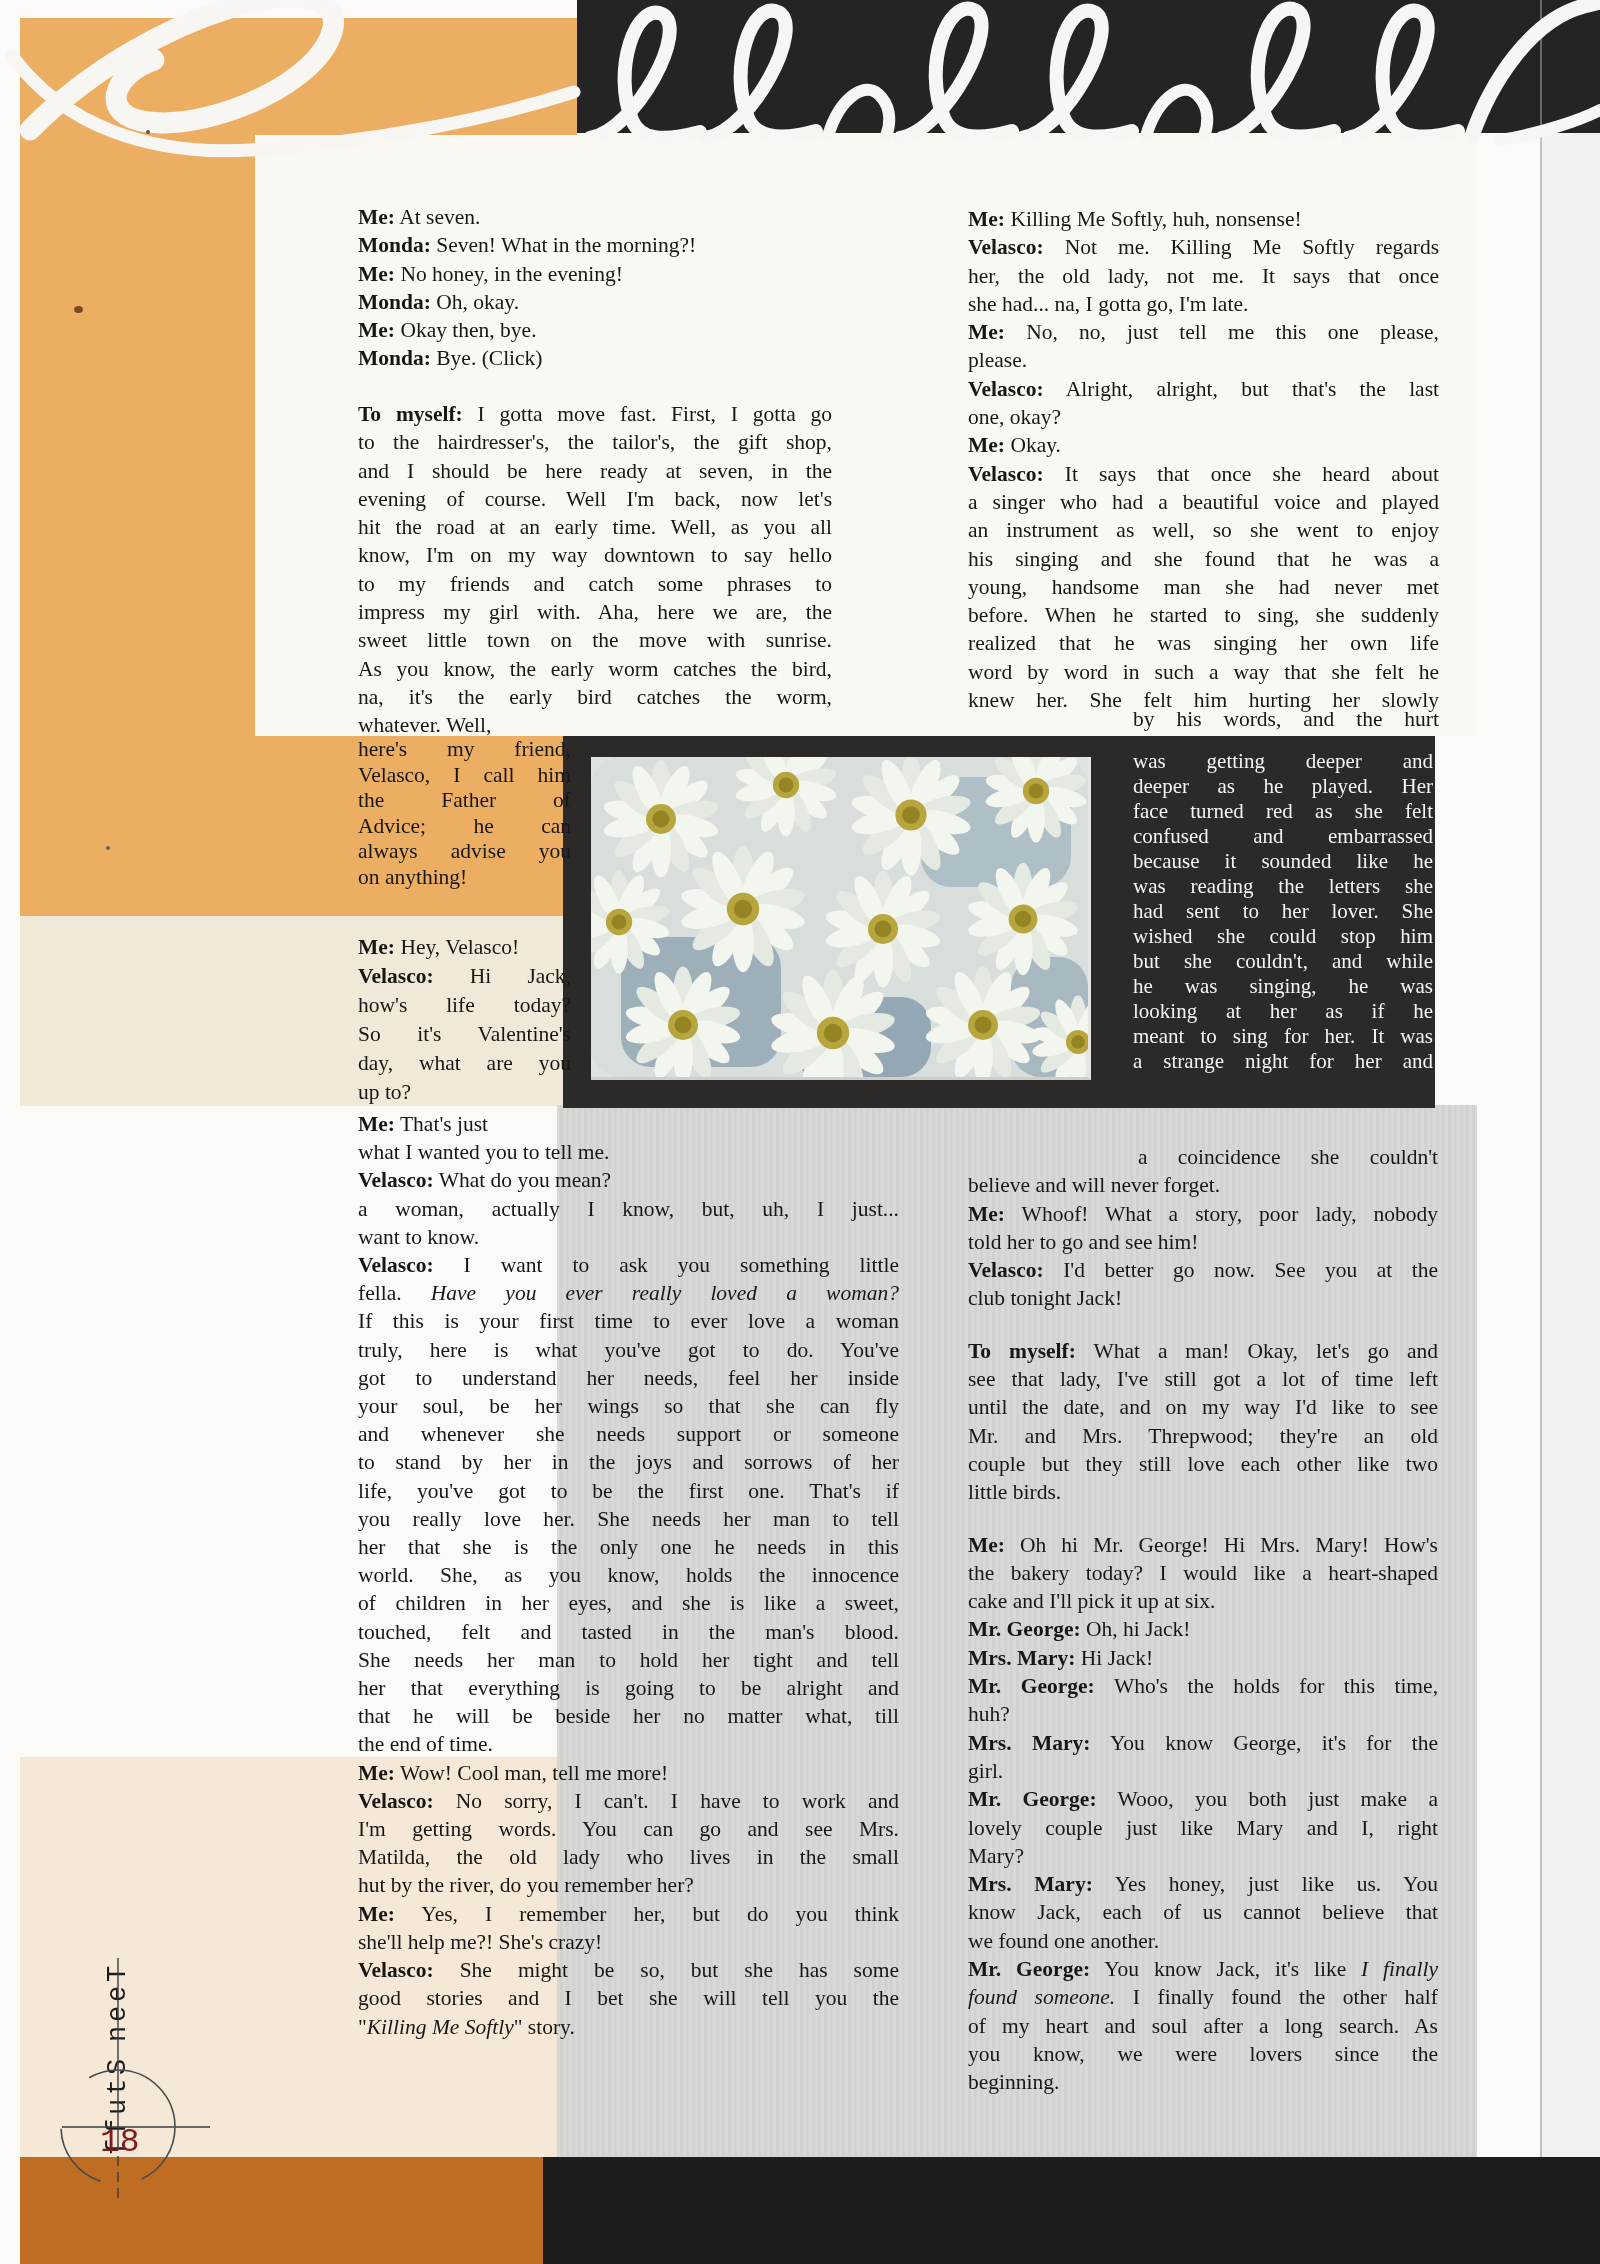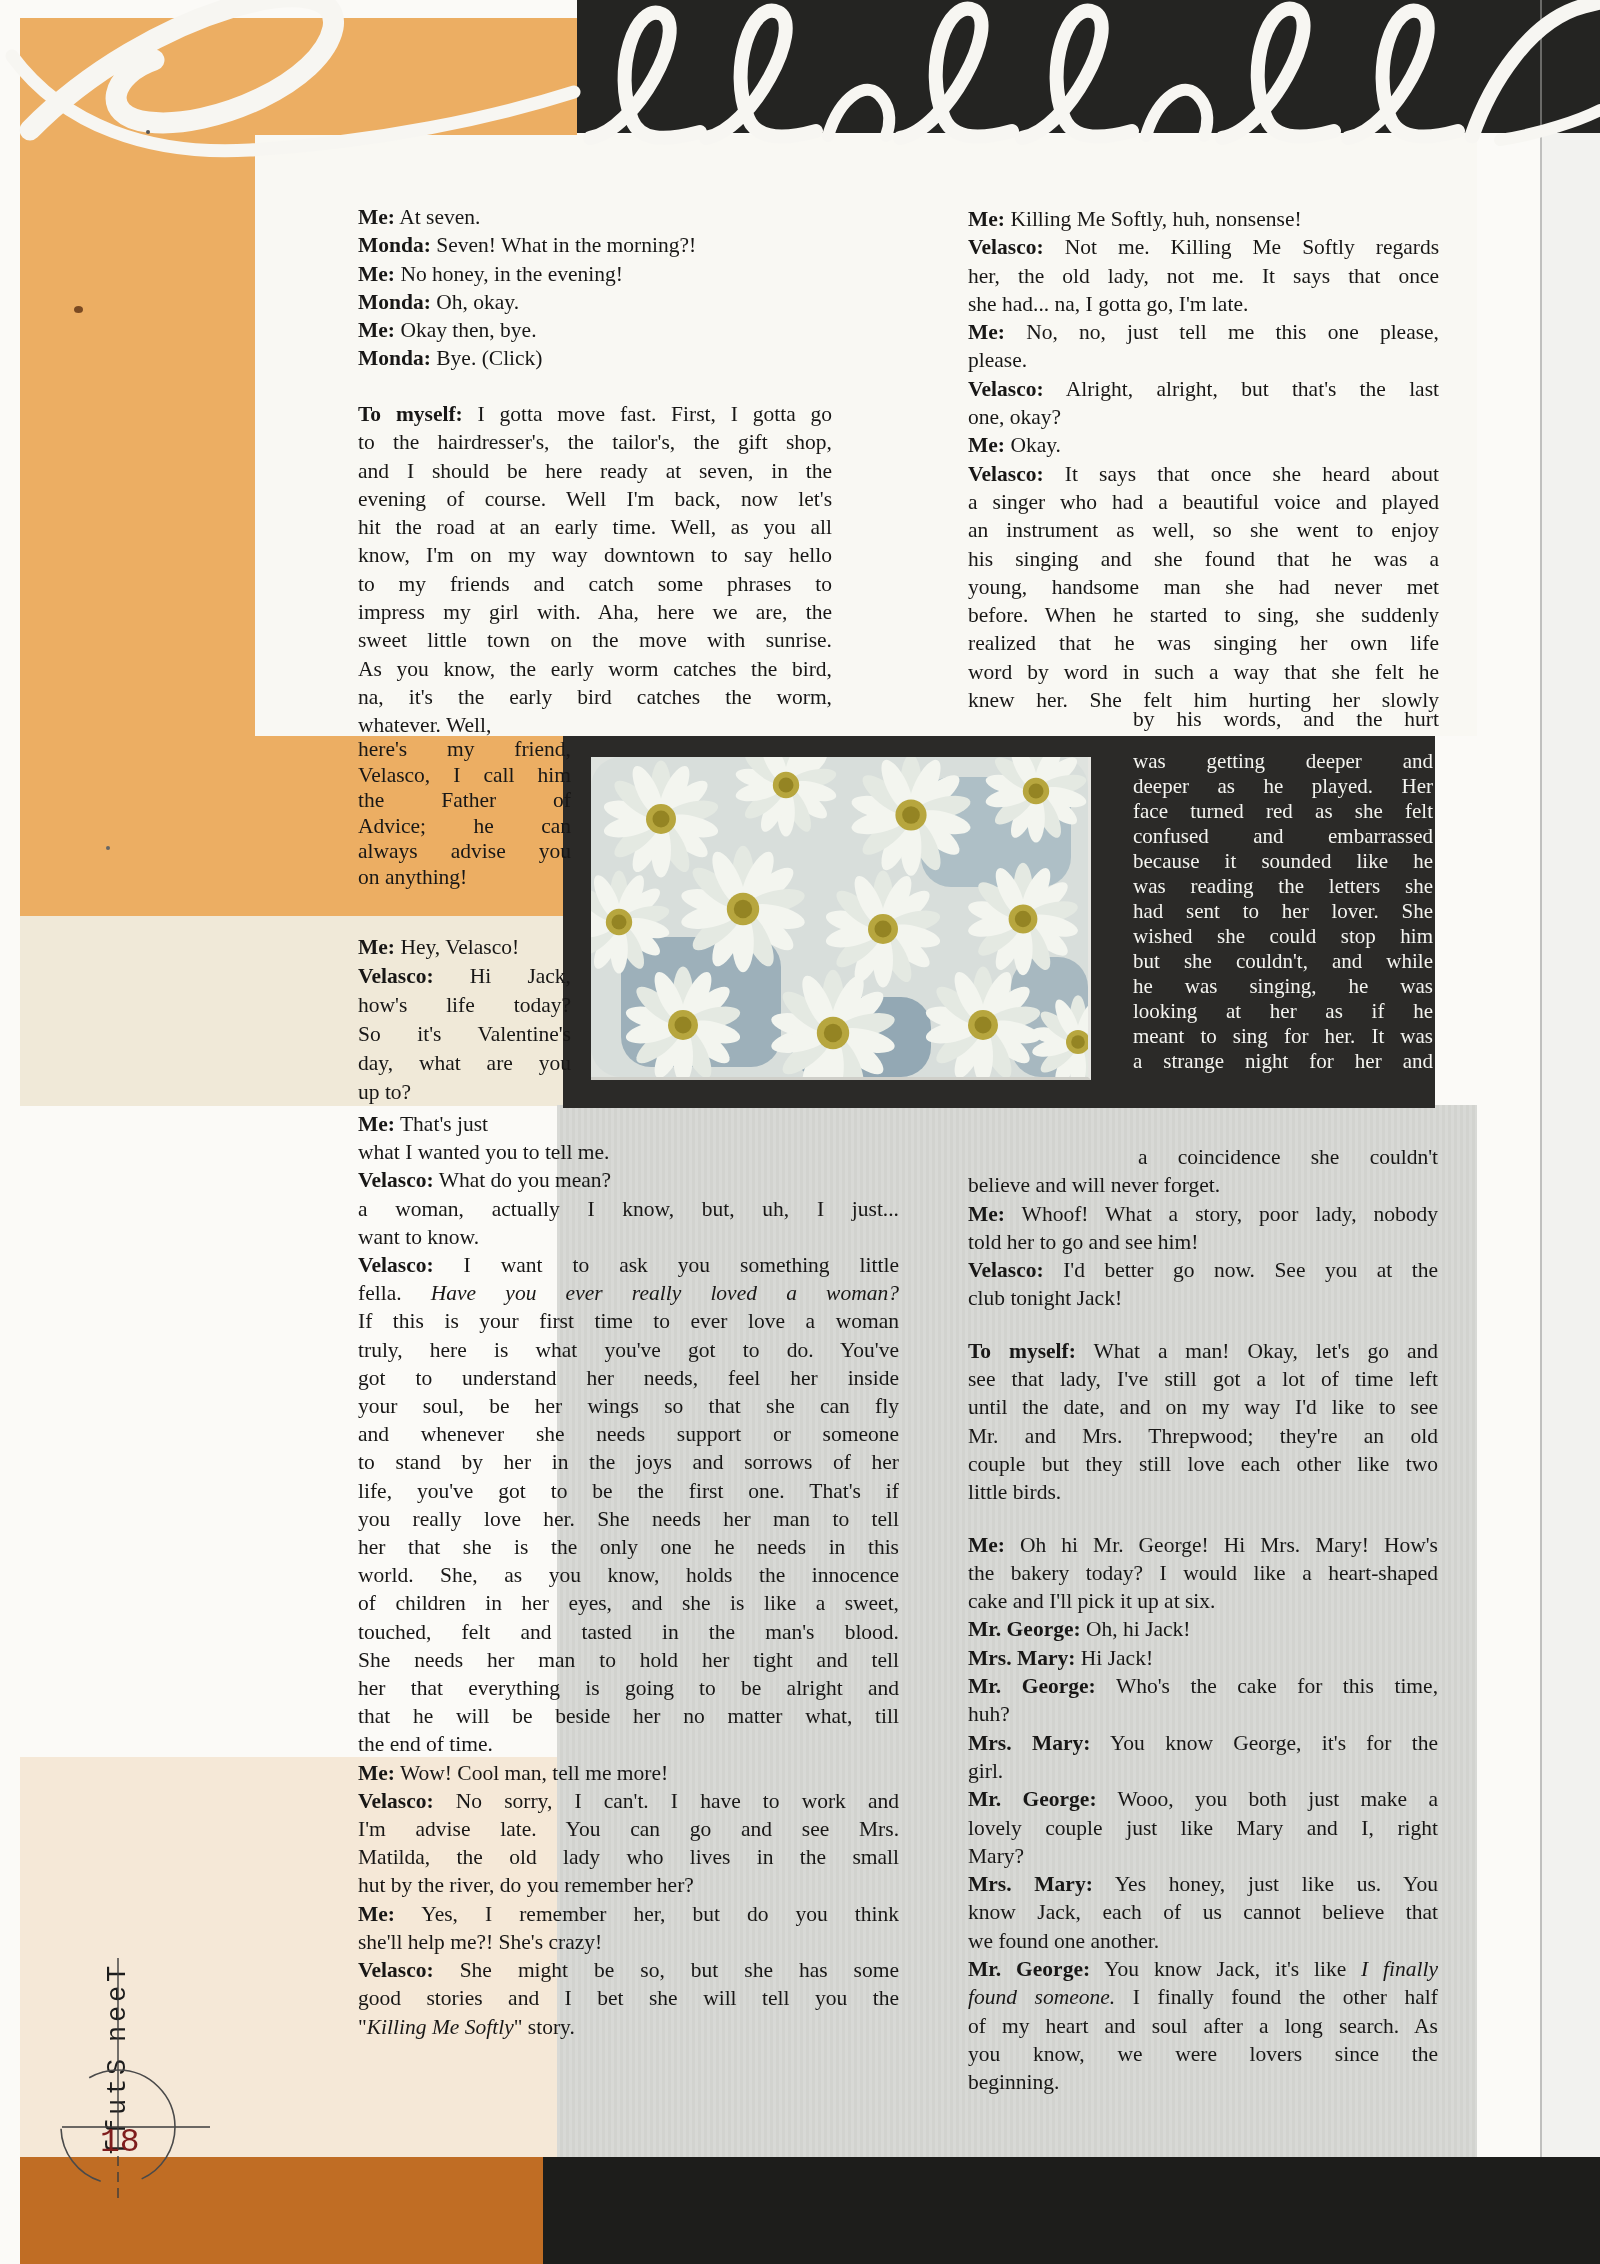--- a/index.html
+++ b/index.html
@@ -343,21 +343,21 @@
     <div class="ln fill"><span>her that she is the only one he needs in this</span></div>
     <div class="ln fill"><span>world. She, as you know, holds the innocence</span></div>
     <div class="ln fill"><span>of children in her eyes, and she is like a sweet,</span></div>
     <div class="ln fill"><span>touched, felt and tasted in the man's blood.</span></div>
     <div class="ln fill"><span>She needs her man to hold her tight and tell</span></div>
     <div class="ln fill"><span>her that everything is going to be alright and</span></div>
     <div class="ln fill"><span>that he will be beside her no matter what, till</span></div>
     <div class="ln"><span>the end of time.</span></div>
     <div class="ln"><span class="b">Me:</span><span> Wow! Cool man, tell me more!</span></div>
     <div class="ln fill"><span class="b">Velasco:</span><span> No sorry, I can't. I have to work and</span></div>
-    <div class="ln fill"><span>I'm advise late. You can go and see Mrs.</span></div>
+    <div class="ln fill"><span>I'm getting words. You can go and see Mrs.</span></div>
     <div class="ln fill"><span>Matilda, the old lady who lives in the small</span></div>
     <div class="ln"><span>hut by the river, do you remember her?</span></div>
     <div class="ln fill"><span class="b">Me:</span><span> Yes, I remember her, but do you think</span></div>
     <div class="ln"><span>she'll help me?! She's crazy!</span></div>
     <div class="ln fill"><span class="b">Velasco:</span><span> She might be so, but she has some</span></div>
     <div class="ln fill"><span>good stories and I bet she will tell you the</span></div>
     <div class="ln"><span>"</span><span class="i">Killing Me Softly</span><span>" story.</span></div>
   </div>
 <div class="tb" id="tb-e">
     <div class="ln"><span class="b">Me:</span><span> Killing Me Softly, huh, nonsense!</span></div>
@@ -408,21 +408,21 @@
     <div class="ln fill"><span>see that lady, I've still got a lot of time left</span></div>
     <div class="ln fill"><span>until the date, and on my way I'd like to see</span></div>
     <div class="ln fill"><span>Mr. and Mrs. Threpwood; they're an old</span></div>
     <div class="ln fill"><span>couple but they still love each other like two</span></div>
     <div class="ln"><span>little birds.</span></div>
     <div class="ln fill" style="margin-top: 24px;"><span class="b">Me:</span><span> Oh hi Mr. George! Hi Mrs. Mary! How's</span></div>
     <div class="ln fill"><span>the bakery today? I would like a heart-shaped</span></div>
     <div class="ln"><span>cake and I'll pick it up at six.</span></div>
     <div class="ln"><span class="b">Mr. George:</span><span> Oh, hi Jack!</span></div>
     <div class="ln"><span class="b">Mrs. Mary:</span><span> Hi Jack!</span></div>
-    <div class="ln fill"><span class="b">Mr. George:</span><span> Who's the cake for this time,</span></div>
+    <div class="ln fill"><span class="b">Mr. George:</span><span> Who's the holds for this time,</span></div>
     <div class="ln"><span>huh?</span></div>
     <div class="ln fill"><span class="b">Mrs. Mary:</span><span> You know George, it's for the</span></div>
     <div class="ln"><span>girl.</span></div>
     <div class="ln fill"><span class="b">Mr. George:</span><span> Wooo, you both just make a</span></div>
     <div class="ln fill"><span>lovely couple just like Mary and I, right</span></div>
     <div class="ln"><span>Mary?</span></div>
     <div class="ln fill"><span class="b">Mrs. Mary:</span><span> Yes honey, just like us. You</span></div>
     <div class="ln fill"><span>know Jack, each of us cannot believe that</span></div>
     <div class="ln"><span>we found one another.</span></div>
     <div class="ln fill"><span class="b">Mr. George:</span><span> You know Jack, it's like </span><span class="i">I finally</span></div>

